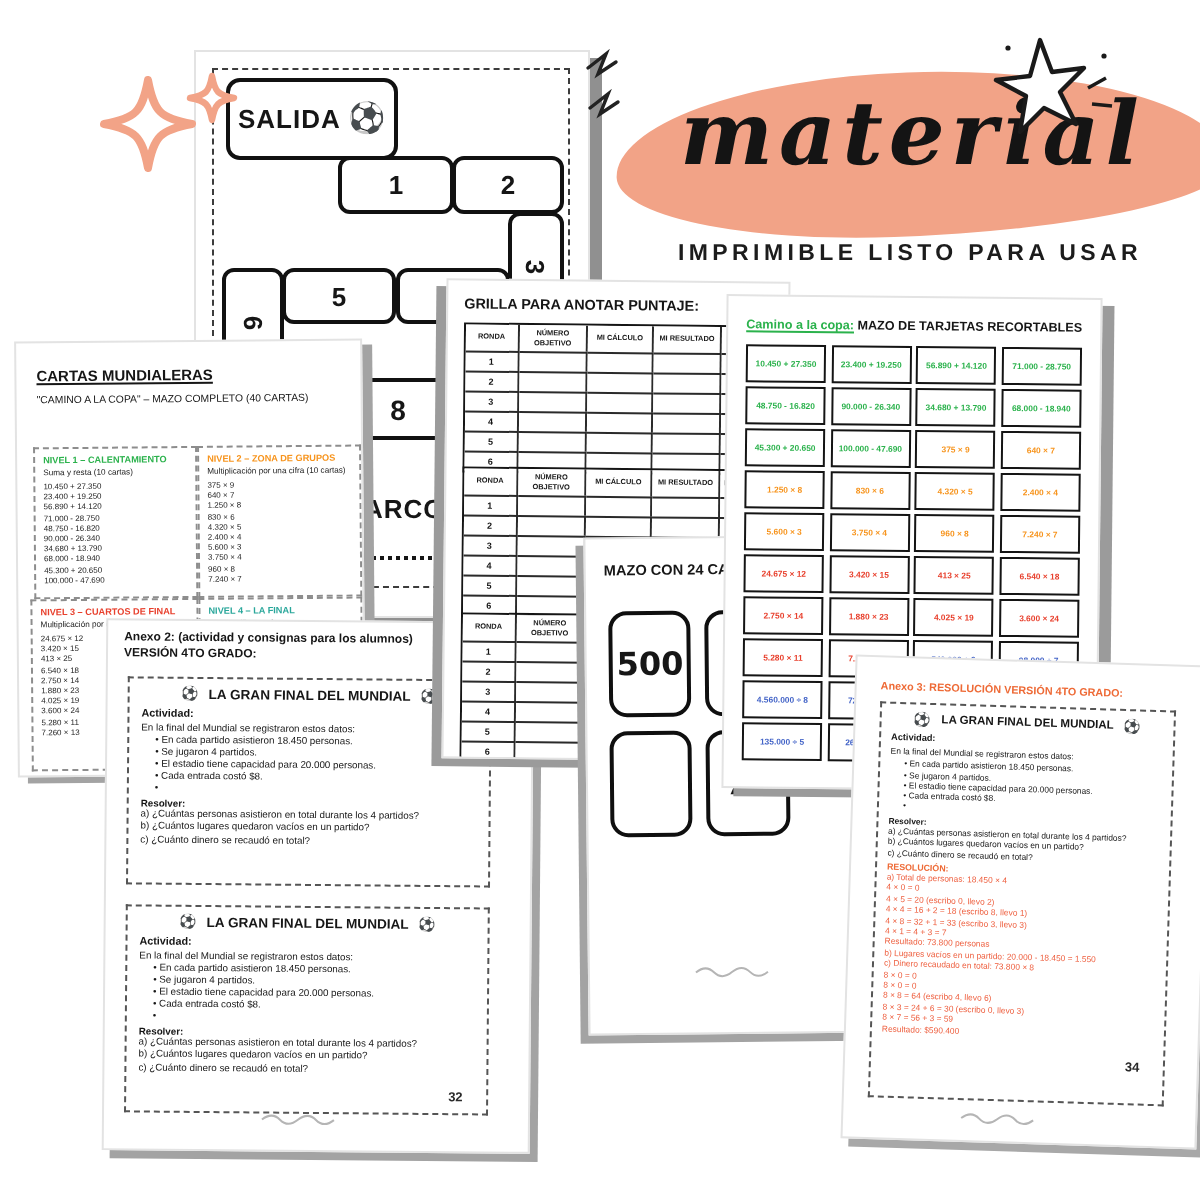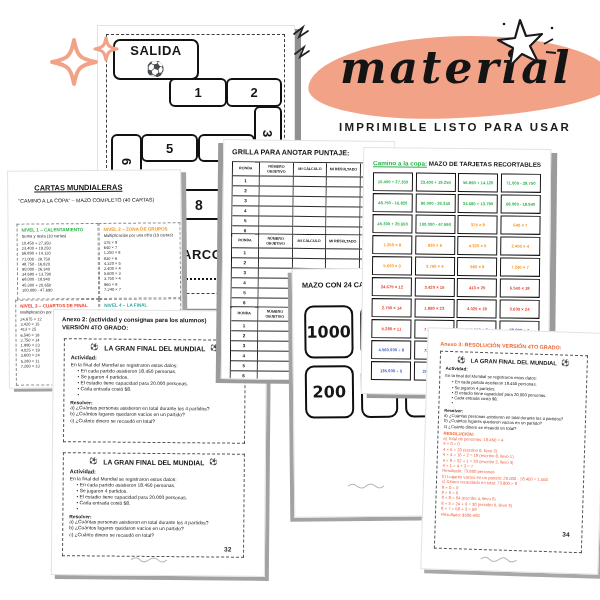--- a/index.html
+++ b/index.html
@@ -15,39 +15,39 @@
         font-weight:bold;font-size:44px;letter-spacing:3px;color:#141414;}
   .hero-sub{left:339px;top:121px;z-index:9;font-size:11.5px;font-weight:bold;letter-spacing:2.2px;color:#1c1c1c;}
   .star-svg{left:494px;top:14px;z-index:10;}
   .sparkle-svg{left:40px;top:30px;z-index:9;}
   .squiggle-svg{left:291px;top:24px;z-index:9;}
 
   
   .board{left:97px;top:25px;width:196px;height:282px;box-shadow:6px 4px 0 #909090;z-index:1;}
   .board-dash{position:absolute;left:8px;top:8px;width:177px;height:258px;border:1.5px dashed #3c3c3c;}
   .bcell{position:absolute;background:#fff;border:2px solid #111;border-radius:6px;
-         display:flex;align-items:center;justify-content:center;font-weight:bold;font-size:13px;flex-direction:column;}
+         display:flex;align-items:center;justify-content:center;font-weight:bold;font-size:13px;}
   .salida{left:15px;top:13px;width:82px;height:37px;border-radius:7px;gap:4px;}
   .salida-txt{font-size:13px;font-weight:bold;letter-spacing:0.5px;}
   .ball{font-size:15px;line-height:1;font-family:"DejaVu Sans",sans-serif;}
   .bc1{left:71px;top:52px;width:54px;height:25px;}
   .bc2{left:128px;top:52px;width:52px;height:25px;}
   .bc3{left:156px;top:80px;width:24px;height:50px;}
   .bc5{left:43px;top:108px;width:53px;height:24px;}
   .bc4{left:100px;top:108px;width:53px;height:24px;}
   .bc6{left:13px;top:108px;width:27px;height:50px;}
   .bc8{left:75px;top:163px;width:48px;height:27px;font-size:14px;}
   .rot90{transform:rotate(90deg);display:inline-block;}
   .arco-row{position:absolute;left:84px;top:216px;display:flex;align-items:center;gap:3px;}
   .arco-txt{font-size:13px;font-weight:bold;letter-spacing:0.5px;}
   .dotline{position:absolute;left:12px;top:252px;width:170px;border-top:2.2px dotted #151515;}
 
   
   .cartas{left:8px;top:170px;width:172px;height:216px;box-shadow:5px 3px 0 #a3a3a3;z-index:2;transform:rotate(-0.5deg);}
-  .ct-title{left:26px;top:12px;font-size:7.5px;font-weight:bold;text-decoration:underline;}
+  .ct-title{left:10px;top:12px;font-size:7.5px;font-weight:bold;text-decoration:underline;}
   .ct-sub{left:10px;top:26px;font-size:5.2px;}
   .lv{position:absolute;border:1px dashed #8d8d8d;padding:3px 4px;background:#fff;}
   .lv-name{font-size:4.6px;font-weight:bold;margin-bottom:1px;}
   .lv-desc{font-size:4.1px;margin-bottom:2px;color:#222;}
   .lv-item{font-size:4px;line-height:5.2px;color:#1d1d1d;}
   .lv0{left:8px;top:52px;width:72px;height:68px;}   .lv0 .lv-name{color:#2bb24c;}
   .lv1{left:90px;top:52px;width:72px;height:68px;}  .lv1 .lv-name{color:#f7941d;}
   .lv2{left:6px;top:128px;width:74px;height:78px;}  .lv2 .lv-name{color:#e8402d;}
   .lv3{left:90px;top:128px;width:72px;height:56px;} .lv3 .lv-name{color:#2aa79b;}
 
@@ -483,21 +483,20 @@
           <div class="gc w4"></div>
         </div>
 
     </div>
   </div>
 
   <div class="pg mazo">
     <div class="abs m-title">MAZO CON 24 CARTAS:</div>
     <div class="m-grid">
 
-        <div class="m-card">1000</div>
 
         <div class="m-card">500</div>
 
         <div class="m-card"></div>
 
 
         <div class="m-card">200</div>
 
         <div class="m-card"></div>
 

